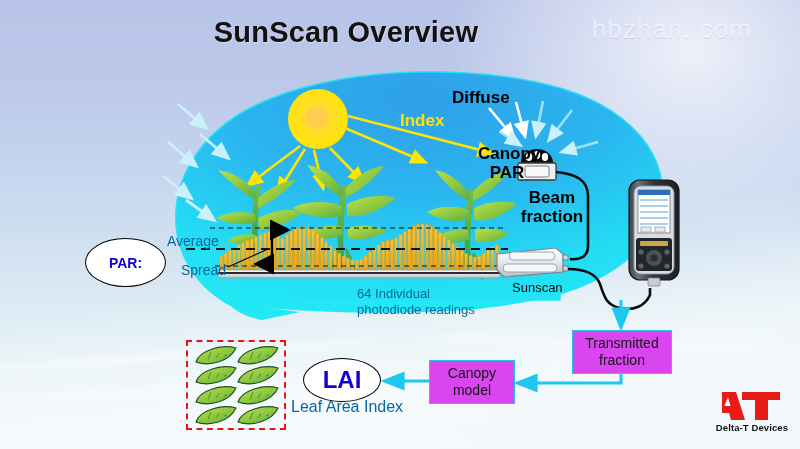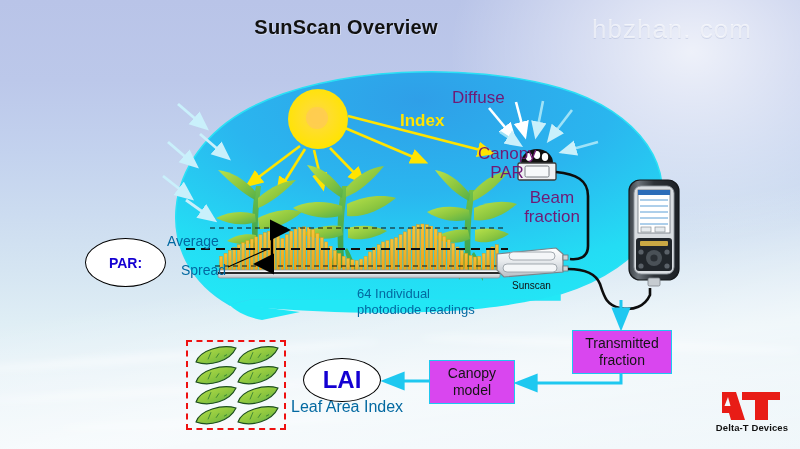--- a/index.html
+++ b/index.html
@@ -19,43 +19,43 @@
   }
   .cloud-streak{position:absolute;background:rgba(255,255,255,0.42);filter:blur(3px);border-radius:50%;}
   .glow-tr{
     position:absolute;right:-60px;top:-80px;width:420px;height:330px;
     background:radial-gradient(ellipse at 60% 40%, rgba(255,255,255,0.75), rgba(255,255,255,0) 68%);
   }
 
   
   .title{
     position:absolute;left:0;top:16px;width:692px;text-align:center;
-    font-size:20px;font-weight:bold;color:#111;letter-spacing:.2px;
+    font-size:29px;font-weight:bold;color:#111;letter-spacing:.2px;
     text-shadow:1px 1px 0 rgba(255,255,255,.35);
   }
   .watermark{
     position:absolute;left:592px;top:14px;
     font-size:26px;color:rgba(255,255,255,0.62);letter-spacing:1px;
     text-shadow:0 1px 0 rgba(160,172,205,0.35);
   }
 
   
   .scene{position:absolute;left:0;top:0;width:800px;height:449px;}
 
   
   .lbl{position:absolute;white-space:pre;}
-  .lbl-white{color:#701a75;font-weight:normal;}
+  .lbl-white{color:#000000;font-weight:bold;}
   .lbl-yellow{color:#ffe400;font-weight:bold;}
   .lbl-dark{color:#0369a1;}
 
   .t-diffuse{left:452px;top:88px;font-size:17px;}
   .t-direct{left:400px;top:111px;font-size:17px;}
   .t-totalpar{left:478px;top:144px;font-size:17px;line-height:19px;text-align:center;width:58px;}
   .t-beamfrac{left:514px;top:188px;font-size:17px;line-height:19px;width:76px;text-align:center;}
-  .t-sunscan{left:512px;top:280px;font-size:10px;color:#101010;}
+  .t-sunscan{left:512px;top:280px;font-size:13px;color:#101010;}
   .t-average{left:167px;top:233px;font-size:14px;}
   .t-spread{left:181px;top:262px;font-size:14px;}
   .t-transpar{left:88px;top:285px;font-size:14px;}
   .t-64{left:357px;top:286px;font-size:13px;line-height:16px;}
   .t-leafarea{left:291px;top:398px;font-size:16px;}
 
   
   .ellipse{
     position:absolute;background:#ffffff;border:1.6px solid #000;
     border-radius:50%;display:flex;align-items:center;justify-content:center;

